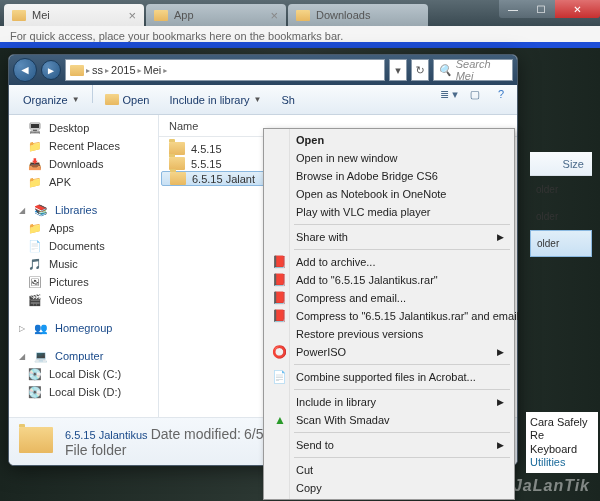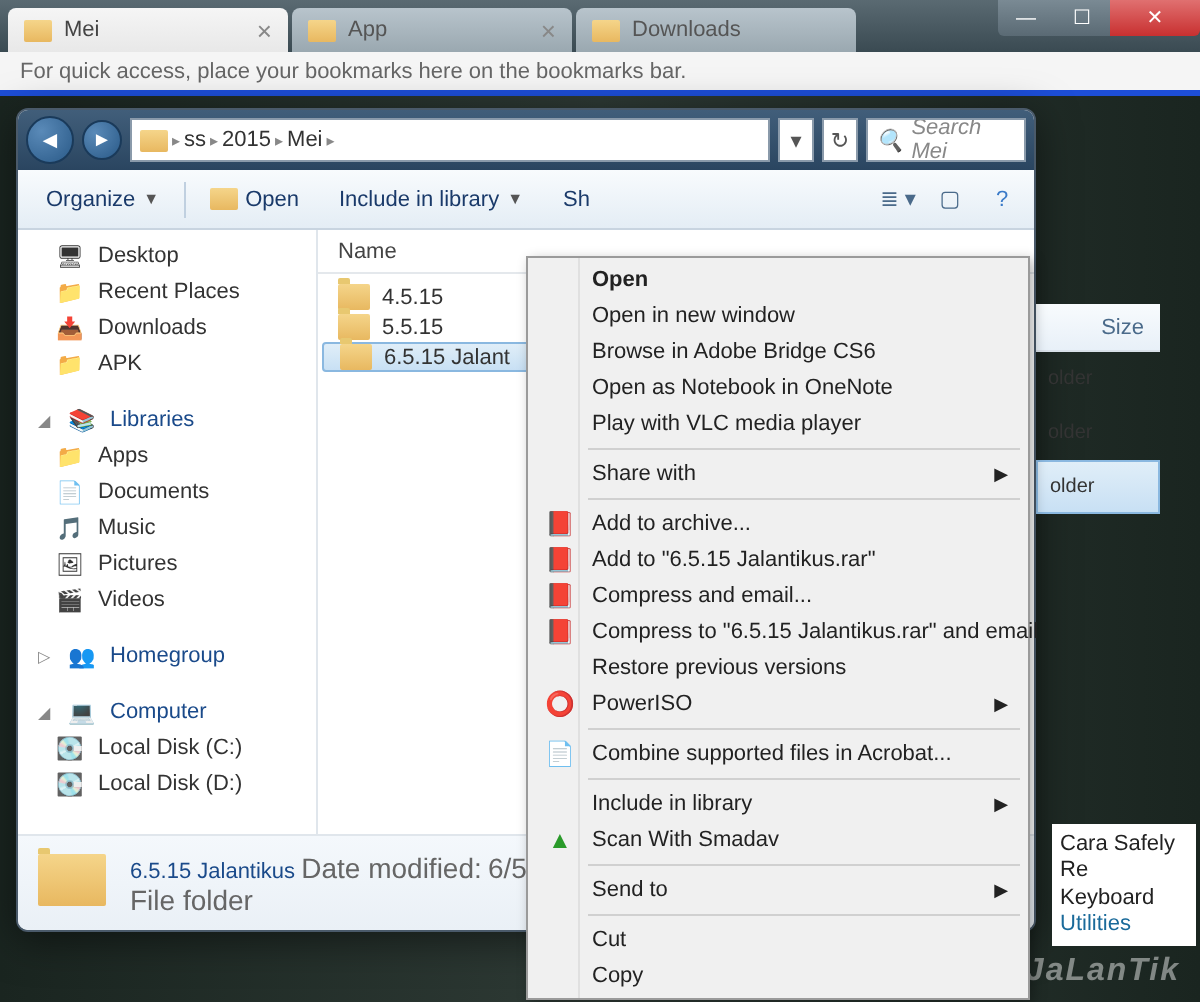--- a/index.html
+++ b/index.html
@@ -6,31 +6,31 @@
 body{width:600px;height:501px;background:#2a3530;overflow:hidden;position:relative}
 .browser-tabs{height:26px;background:linear-gradient(#5a6a72,#3a4a52);display:flex;align-items:flex-end;padding-left:4px;position:relative}
 .btab{height:22px;width:140px;background:linear-gradient(#f5f5f5,#e8e8e8);border-radius:4px 4px 0 0;display:flex;align-items:center;padding:0 8px;margin-right:2px;color:#444;gap:6px;position:relative}
 .btab.inactive{background:linear-gradient(#b8c4cc,#9aa8b0);color:#555}
 .btab .tab-close{margin-left:auto;color:#888;font-size:13px}
 .winbtns{position:absolute;right:0;top:0;display:flex}
 .winbtn{width:28px;height:18px;display:flex;align-items:center;justify-content:center;color:#fff;font-size:10px}
 .winbtn.min{background:linear-gradient(#7a8a94,#5a6a74);border-radius:0 0 0 3px}
 .winbtn.max{background:linear-gradient(#7a8a94,#5a6a74)}
 .winbtn.close{background:linear-gradient(#e07070,#c83030);border-radius:0 0 3px 0;width:45px}
-.bookbar{height:22px;background:#f5f5f5;color:#666;padding:4px 10px;border-bottom:3px solid #1d4ed8}
+.bookbar{height:22px;background:#f5f5f5;color:#666;padding:4px 10px;border-bottom:6px solid #1d4ed8}
 .content{position:relative;height:453px;background:linear-gradient(90deg,#1a2520 0%,#2e3a35 50%,#1a2520 100%)}
 .explorer{position:absolute;left:8px;top:6px;width:510px;height:412px;background:#fff;border:1px solid #4a5a6a;border-radius:6px;box-shadow:0 4px 20px rgba(0,0,0,0.5);display:flex;flex-direction:column;overflow:hidden}
 .addrbar{height:30px;background:linear-gradient(#415e7a,#2a4560);display:flex;align-items:center;padding:0 4px;gap:4px}
 .navbtn{width:24px;height:24px;border-radius:50%;background:radial-gradient(circle at 30% 30%,#5a8ab8,#2a5a88);display:flex;align-items:center;justify-content:center;color:#fff;font-size:12px;border:1px solid #1a3a5a}
 .navbtn.fwd{width:20px;height:20px;font-size:10px}
 .breadcrumb{flex:1;height:22px;background:#fff;border:1px solid #8a9aaa;display:flex;align-items:center;padding:0 4px;gap:2px;color:#333}
 .bc-sep{color:#888;font-size:8px}
 .bc-drop{width:18px;height:22px;background:#fff;border:1px solid #8a9aaa;display:flex;align-items:center;justify-content:center;color:#555}
 .searchbox{width:80px;height:22px;background:#fff;border:1px solid #8a9aaa;display:flex;align-items:center;padding:0 4px;color:#888;font-style:italic;gap:4px;overflow:hidden}
-.toolbar{height:30px;background:linear-gradient(#f8fbfd,#e4edf5);border-bottom:1px solid #c8d4e0;display:flex;align-items:center;padding:0 6px;gap:4px;color:#1a3a6a}
+.toolbar{height:30px;background:linear-gradient(#f8fbfd,#e4edf5);border-bottom:1px solid #c8d4e0;display:flex;padding:0 6px;gap:4px;color:#1a3a6a}
 .tbtn{display:flex;align-items:center;gap:4px;padding:3px 8px;cursor:default}
 .tbtn.organize{color:#1a3a6a}
 .tbsep{width:1px;height:18px;background:#c0d0e0}
 .tbtn .drop{font-size:8px;color:#555}
 .tbright{margin-left:auto;display:flex;gap:6px;color:#4a6a8a}
 .tbicn{width:20px;height:18px;display:flex;align-items:center;justify-content:center}
 .body{flex:1;display:flex;overflow:hidden}
 .nav{width:150px;border-right:1px solid #e0e6ec;overflow-y:auto;padding:4px 0}
 .nav-item{display:flex;align-items:center;gap:6px;padding:2px 4px 2px 18px;color:#333;white-space:nowrap}
 .nav-item.header{padding-left:10px;font-weight:400;color:#1a4a8a}
@@ -49,21 +49,21 @@
 .det-icn{width:36px;height:30px}
 .det-text{color:#1a4a8a}
 .det-text .sub{color:#666;font-size:14px}
 .ctxmenu{position:absolute;left:263px;top:80px;width:252px;background:#f0f0f0;border:1px solid #9a9a9a;box-shadow:2px 2px 6px rgba(0,0,0,0.3);padding:2px;z-index:10}
 .ctx-item{display:flex;align-items:center;padding:3px 24px 3px 30px;color:#222;position:relative;white-space:nowrap}
 .ctx-item.bold{font-weight:700}
 .ctx-item .arrow{position:absolute;right:8px;font-size:9px}
 .ctx-item .cicn{position:absolute;left:6px;width:16px;height:16px;display:flex;align-items:center;justify-content:center;font-size:12px}
 .ctx-sep{height:1px;background:#d0d0d0;margin:3px 2px 3px 28px}
 .ctx-gutter{position:absolute;left:0;top:0;bottom:0;width:26px;background:#f0f0f0;border-right:1px solid #e0e0e0}
-.rt-col{position:absolute;right:20px;top:104px;width:62px}
+.rt-col{position:absolute;right:8px;top:104px;width:62px}
 .rt-hdr{height:24px;display:flex;align-items:center;justify-content:flex-end;padding-right:8px;color:#4a6a8a;background:linear-gradient(#f8fbfd,#e8f0f8);border-bottom:1px solid #d8e0e8}
 .rt-row{height:27px;padding-left:6px;color:#333;display:flex;align-items:center;font-size:10px}
 .rt-row.sel{background:linear-gradient(#e0eef8,#c8e0f4);border:1px solid #8ab8e0}
 .watermark{position:absolute;right:10px;bottom:6px;color:rgba(255,255,255,0.45);font-size:16px;font-weight:700;letter-spacing:1px;font-style:italic}
 .side-card{position:absolute;right:2px;bottom:28px;width:72px;background:#fff;padding:4px;font-size:10px;color:#222;line-height:1.2}
 .side-card .u{color:#1a6a9a}
 .icn-folder{width:14px;height:11px;background:linear-gradient(#f5d58a,#e8b860);border-radius:1px;display:inline-block}
 </style>
 </head>
 <body>

